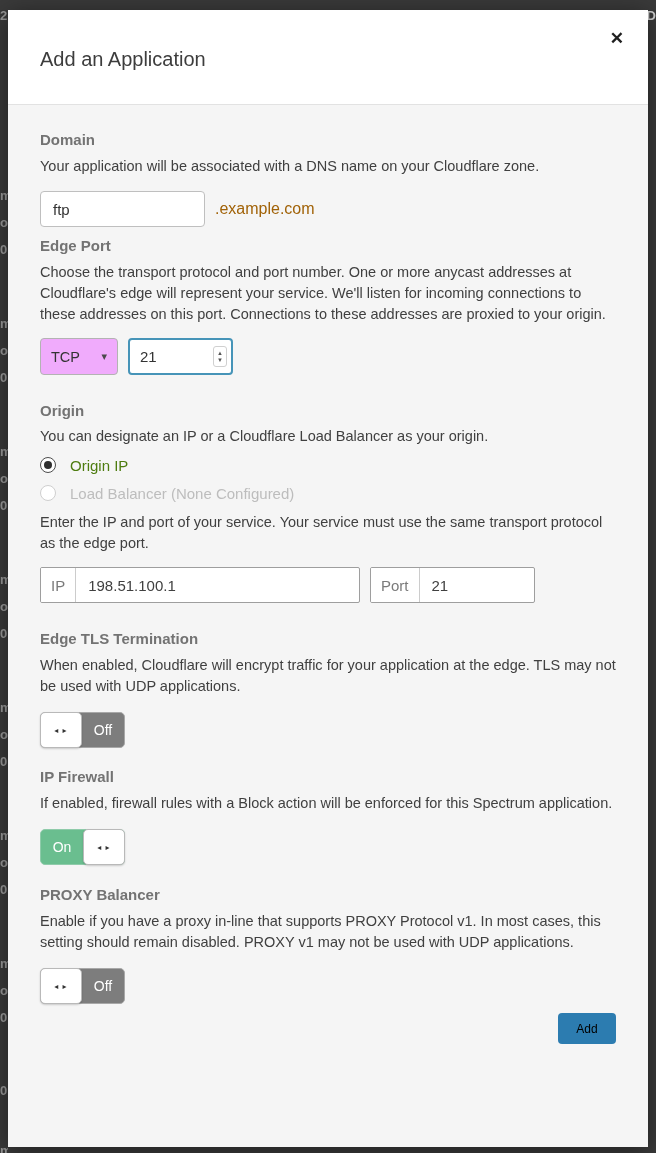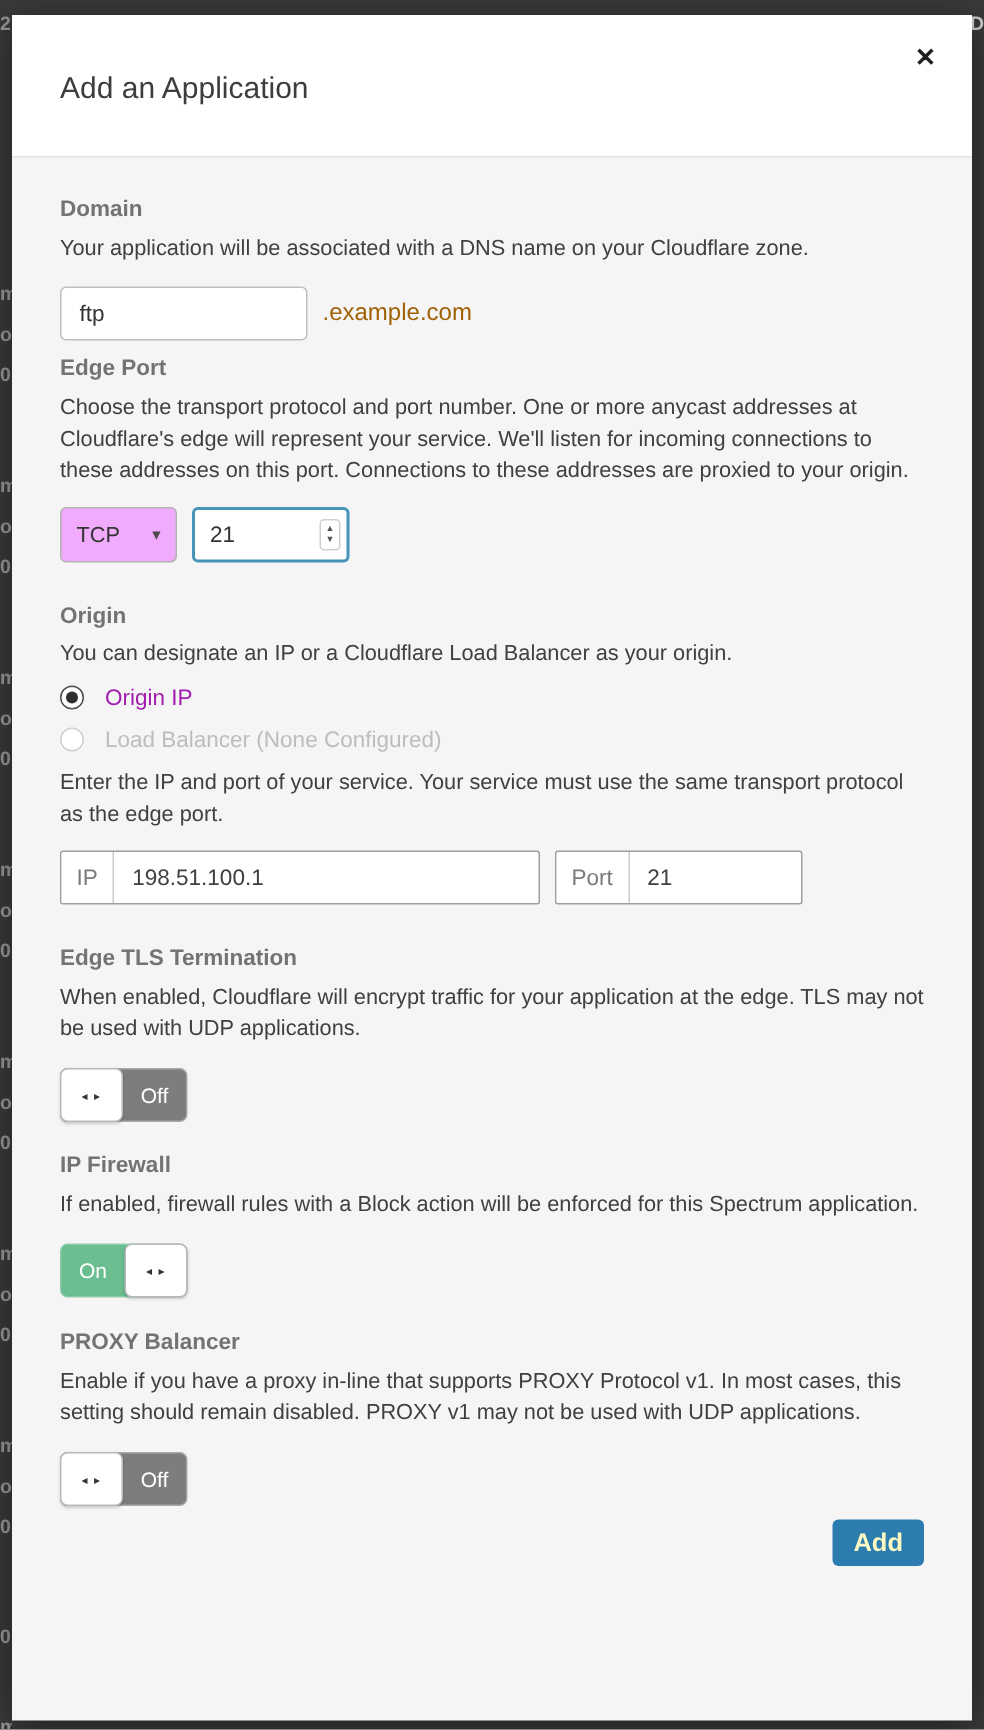--- a/index.html
+++ b/index.html
@@ -44,21 +44,21 @@
              border:1px solid #d0d0d0; border-radius:3px; display:flex; flex-direction:column;
              align-items:center; justify-content:center; cursor:pointer; }
   .stepper span { font-size:6px; line-height:7px; color:#555; }
 
   
   .radio-row { display:flex; align-items:center; margin-top:8px; height:20px; }
   .radio { width:16px; height:16px; border-radius:50%; border:1px solid #4d4d4d; background:#fff;
            display:inline-flex; align-items:center; justify-content:center; cursor:pointer; flex:none; }
   .radio.checked::after { content:""; width:8px; height:8px; border-radius:50%; background:#2f2f2f; }
   .radio.disabled { border-color:#cfcfcf; cursor:default; }
-  .radio-label { font-size:15px; color:#a21caf; margin-left:14px; }
+  .radio-label { font-size:15px; color:#4d7c0f; margin-left:14px; }
   .radio-label.disabled { color:#bdbdbd; }
   .ip-desc { margin-top:9px; }
   .ip-row { margin-top:13px; display:flex; gap:10px; }
   .composite { display:flex; height:36px; background:#fff; border:1px solid #9e9e9e; border-radius:2px; overflow:hidden; }
   .composite .prefix { display:flex; align-items:center; padding:0 10px; color:#7a7a7a; font-size:15px;
                        border-right:1px solid #cccccc; background:#fff; }
   .composite input { border:none; outline:none; font-size:15px; color:#404040; padding:0 12px;
                      font-family:"Liberation Sans",sans-serif; background:transparent; }
   .ip-composite { width:320px; }
   .ip-composite input { width:100%; min-width:0; }
@@ -82,22 +82,22 @@
   
   .sec-edgeport { margin-top:10px; }
   .sec-origin { margin-top:27px; }
   .sec-tls { margin-top:27px; }
   .sec-firewall { margin-top:20px; }
   .sec-proxy { margin-top:21px; }
   .sec-origin .desc.first { margin-top:6px; }
 
   
   .actions { margin-top:9px; display:flex; justify-content:flex-end; }
-  .add-btn { min-width:58px; height:31px; background:#2c7cb0; color:#fef9c3; border:none; border-radius:4px;
-             font-size:17px; font-weight:bold; padding:0 14px; cursor:pointer;
+  .add-btn { min-width:58px; height:31px; background:#2c7cb0; color:#000000; border:none; border-radius:4px;
+             font-size:12px; font-weight:normal; padding:0 14px; cursor:pointer;
              font-family:"Liberation Sans",sans-serif; }
 </style>
 </head>
 <body>
 
 <div class="overlay-strip">
     <span class="frag" style="top: 8px;">2</span>
     <span class="frag" style="top: 188px;">m</span>
     <span class="frag" style="top: 215px;">o</span>
     <span class="frag" style="top: 242px;">0</span>

